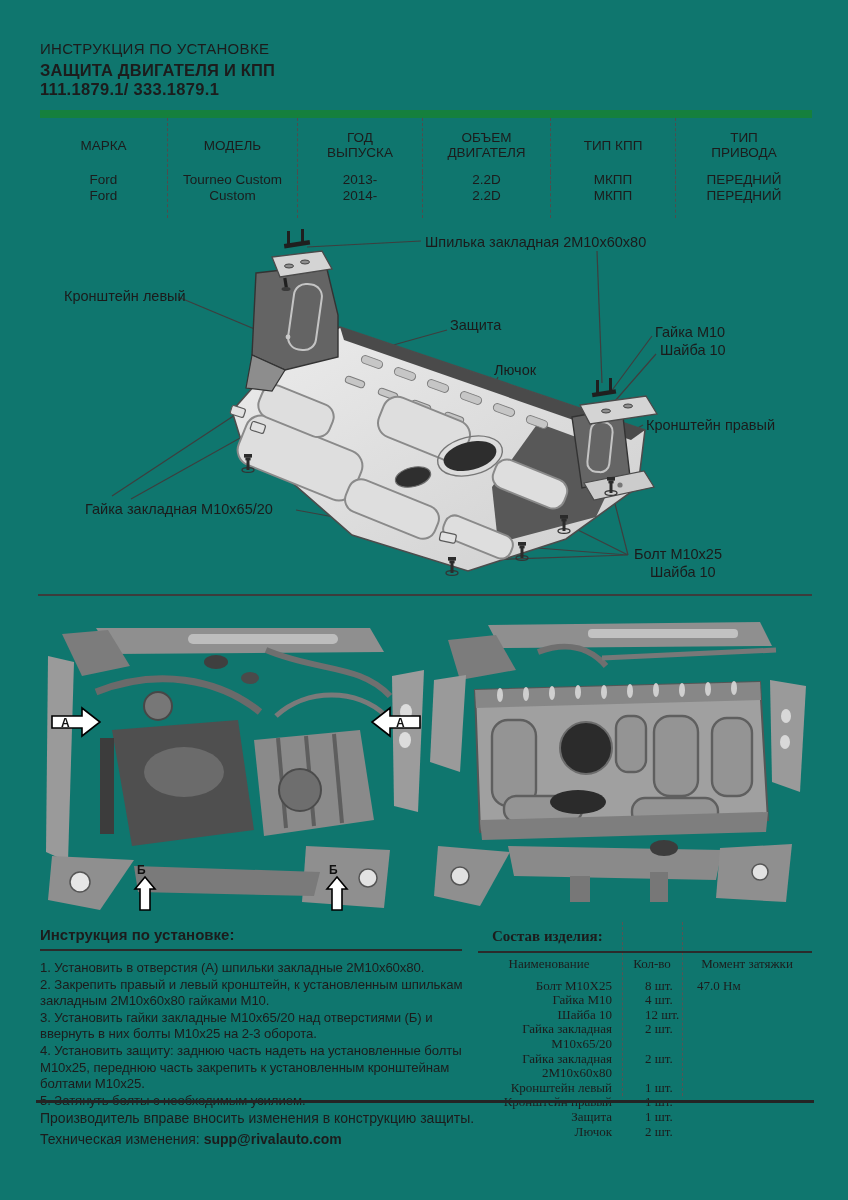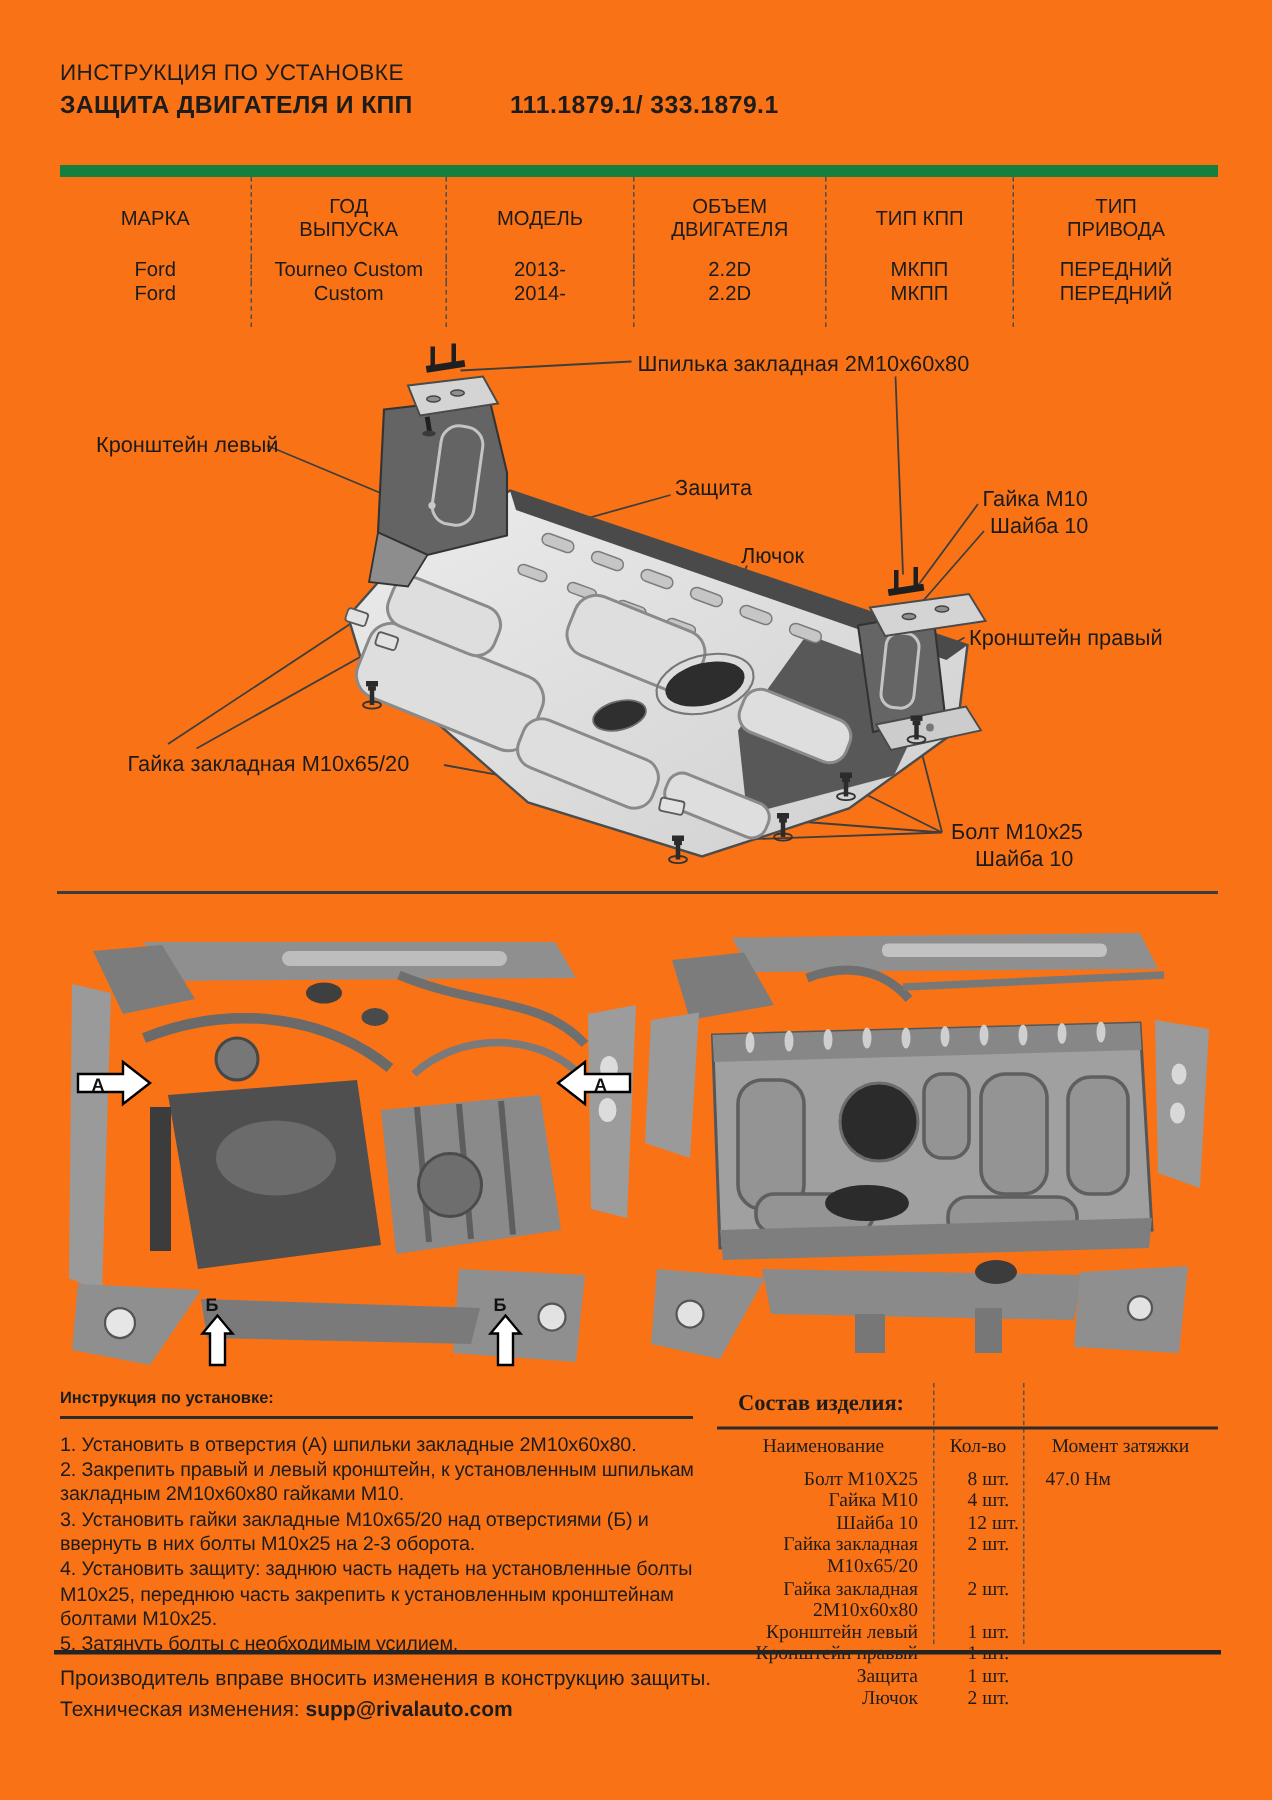--- a/index.html
+++ b/index.html
@@ -1,21 +1,21 @@
 <!DOCTYPE html>
 <html><head>
 <meta charset="utf-8">
 <style>
   html,body{margin:0;padding:0;background:#d9d9d9;}
-  .page{position:relative;width:848px;height:1200px;margin:0 auto;background:#f97316;
+  .page{position:relative;width:848px;height:1200px;margin:0 auto;background:#0f766e;
         font-family:"Liberation Sans",sans-serif;color:#1c1c1c;overflow:hidden;}
   
   .header{position:absolute;left:40px;top:40px;width:772px;}
   .header .sub{font-size:15px;letter-spacing:.3px;}
-  .header .row2{display:flex;margin-top:4px;}
+  .header .row2{display:flex;margin-top:4px;flex-direction:column;}
   .header .title{font-size:16.5px;font-weight:bold;width:300px;letter-spacing:.2px;}
   .header .nums{font-size:16.5px;font-weight:bold;letter-spacing:.3px;}
   
   .vtable{position:absolute;left:40px;top:110px;width:772px;border-top:8px solid #15803d;
           display:grid;grid-template-columns:127px 130px 125px 128px 125px 137px;}
   .vtable .vth{display:flex;align-items:center;justify-content:center;height:54px;
                font-size:13.5px;text-align:center;}
   .vtable .vth span{display:inline-block;max-width:82px;line-height:15px;}
   .vtable .vtd{text-align:center;font-size:13.5px;line-height:16px;}
   .vtable .pb{padding-bottom:14px;}
@@ -25,21 +25,21 @@
   svg text.mk{font-size:12px;font-weight:bold;fill:#111;}
   
   .sep{position:absolute;left:38px;top:594px;width:774px;height:2px;background:#3c3c3c;}
   .bottomline{position:absolute;left:36px;top:1100px;width:778px;height:3px;background:#242424;}
   
   .diagram{position:absolute;left:0;top:225px;}
   .photoL{position:absolute;left:38px;top:620px;}
   .photoR{position:absolute;left:420px;top:620px;}
   
   .install{position:absolute;left:40px;top:926px;width:438px;}
-  .install .ititle{font-size:11px;font-weight:bold;}
+  .install .ititle{font-size:15px;font-weight:bold;}
   .install .rule{width:422px;height:2px;background:#2b2b2b;margin:6px 0 9px 0;}
   .install .steps div{font-size:13.2px;line-height:16.6px;letter-spacing:-0.1px;}
   
   .parts{position:absolute;left:476px;top:922px;width:336px;height:178px;font-size:13px;font-family:Liberation Serif, serif;}
   .parts .ptitle{font-size:15px;font-weight:bold;margin:6px 0 0 16px;height:20px;}
   .parts .rule{position:absolute;left:2px;top:29px;width:334px;height:2px;background:#2b2b2b;}
   .parts .dashline{position:absolute;top:0;bottom:4px;width:0;border-left:1.5px dashed #555;}
   .parts .d1{left:146px;} .parts .d2{left:206px;}
   .parts .prow{display:grid;grid-template-columns:146px 60px 130px;line-height:14.6px;}
   .parts .phead{margin-top:9px;margin-bottom:7px;font-size:13px;}
@@ -62,24 +62,24 @@
       <div class="title">ЗАЩИТА ДВИГАТЕЛЯ И КПП</div>
       <div class="nums">111.1879.1/ 333.1879.1</div>
     </div>
   </div>
 
   <div class="vtable">
     <div class="vth">
         <span>МАРКА</span>
       </div>
     <div class="vth dash">
+        <span>МОДЕЛЬ</span>
+      </div>
+    <div class="vth dash">
         <span>ГОД ВЫПУСКА</span>
-      </div>
-    <div class="vth dash">
-        <span>МОДЕЛЬ</span>
       </div>
     <div class="vth dash">
         <span>ОБЪЕМ ДВИГАТЕЛЯ</span>
       </div>
     <div class="vth dash">
         <span>ТИП КПП</span>
       </div>
     <div class="vth dash">
         <span>ТИП ПРИВОДА</span>
       </div>

